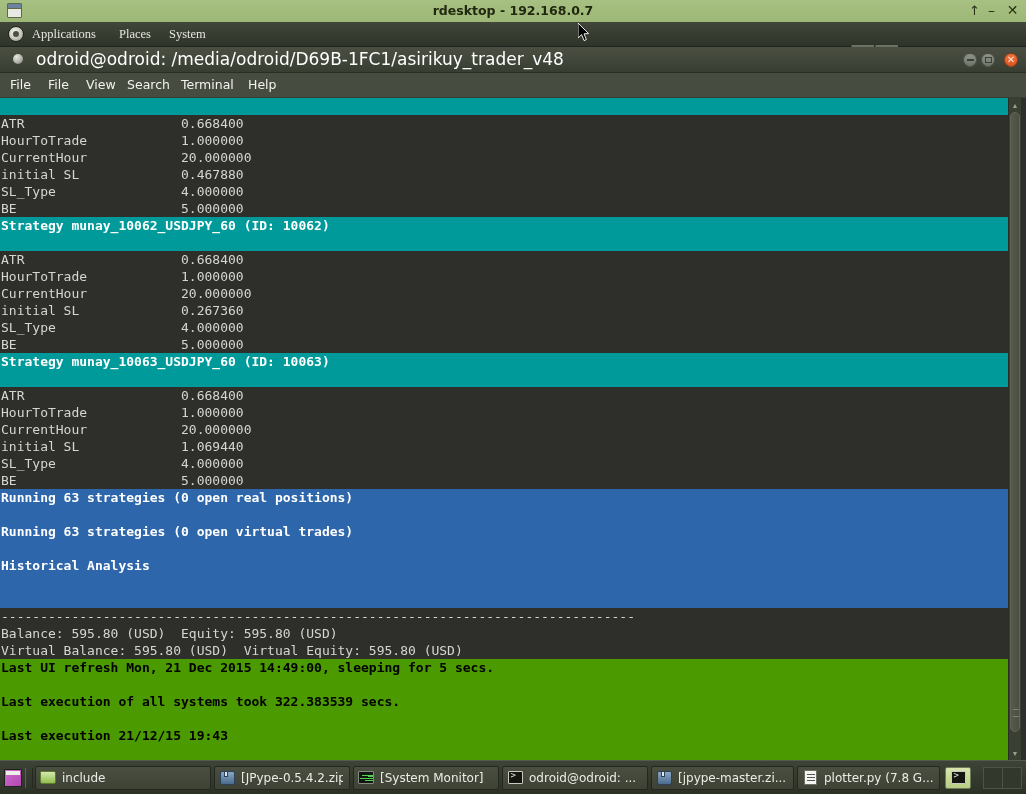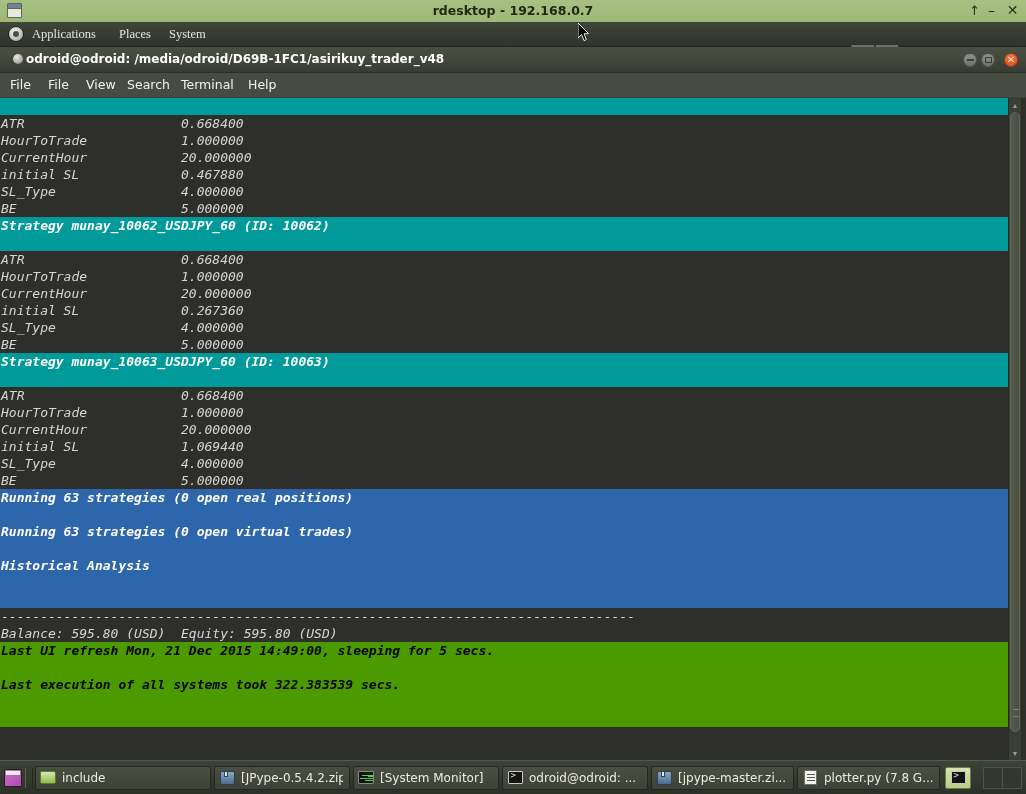--- a/index.html
+++ b/index.html
@@ -156,23 +156,23 @@
   }
   #term-win-dot {
     position: absolute;
     left: 13px; top: 7px;
     width: 10px; height: 10px;
     border-radius: 50%;
     background: radial-gradient(circle at 35% 30%, #e8e8e2 0%, #b8b8b0 50%, #787872 100%);
   }
   #term-title {
     position: absolute;
-    left: 26px; top: 4px;
-    font-size: 12px;
-    font-weight: bold;
+    left: 36px; top: 4px;
+    font-size: 17px;
+    font-weight: normal;
     color: #ffffff;
     font-family: "DejaVu Sans", sans-serif;
     line-height: 17px;
     white-space: nowrap;
     cursor: default;
   }
   .term-ctl {
     position: absolute;
     top: 6px;
     width: 14px; height: 14px;
@@ -229,21 +229,20 @@
     font-family: "DejaVu Sans Mono", "Liberation Mono", monospace;
     font-size: 13px;
     line-height: 17px;
   }
   .tline {
     height: 17px;
     white-space: pre;
     color: #d6d6d0;
     padding-left: 1px;
     box-sizing: border-box;
-    font-style: italic;
   }
   .tline.teal  { background: #009a9a; color: #ffffff; font-weight: bold; }
   .tline.blue  { background: #2e66ab; color: #ffffff; font-weight: bold; }
   .tline.green { background: #4b9a00; color: #000000; font-weight: bold; }
   .tline.plain { background: #2e2e2b; }
 
   
   #term-scrollbar {
     position: absolute;
     right: 4px; top: 0;
@@ -543,24 +542,26 @@
           <div class="tline plain">BE                     5.000000</div>
           <div class="tline blue">Running 63 strategies (0 open real positions)</div>
           <div class="tline blue"></div>
           <div class="tline blue">Running 63 strategies (0 open virtual trades)</div>
           <div class="tline blue"></div>
           <div class="tline blue">Historical Analysis</div>
           <div class="tline blue"></div>
           <div class="tline blue"></div>
           <div class="tline plain">---------------------------------------------------------------------------------</div>
           <div class="tline plain">Balance: 595.80 (USD)  Equity: 595.80 (USD)</div>
+          <div class="tline plain">Virtual Balance: 595.80 (USD)  Virtual Equity: 595.80 (USD)</div>
           <div class="tline green">Last UI refresh Mon, 21 Dec 2015 14:49:00, sleeping for 5 secs.</div>
           <div class="tline green"></div>
           <div class="tline green">Last execution of all systems took 322.383539 secs.</div>
           <div class="tline green"></div>
+          <div class="tline green">Last execution 21/12/15 19:43</div>
           <div class="tline green"></div>
         </div>
 
       <div id="term-scrollbar">
         <div class="sb-arrow" id="sb-up">▲</div>
         <div id="sb-thumb">
           <div id="sb-grip"></div>
         </div>
         <div class="sb-arrow" id="sb-down">▼</div>
       </div>

